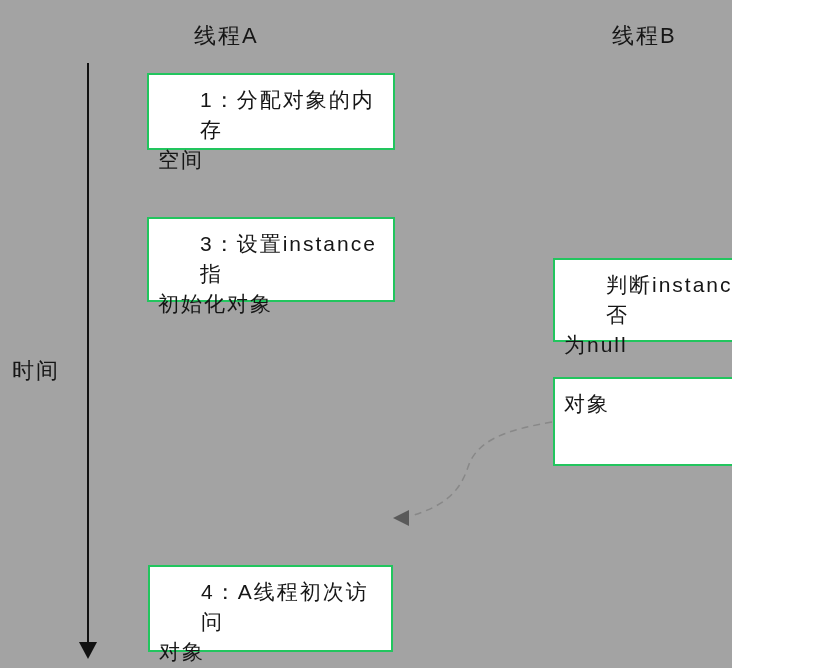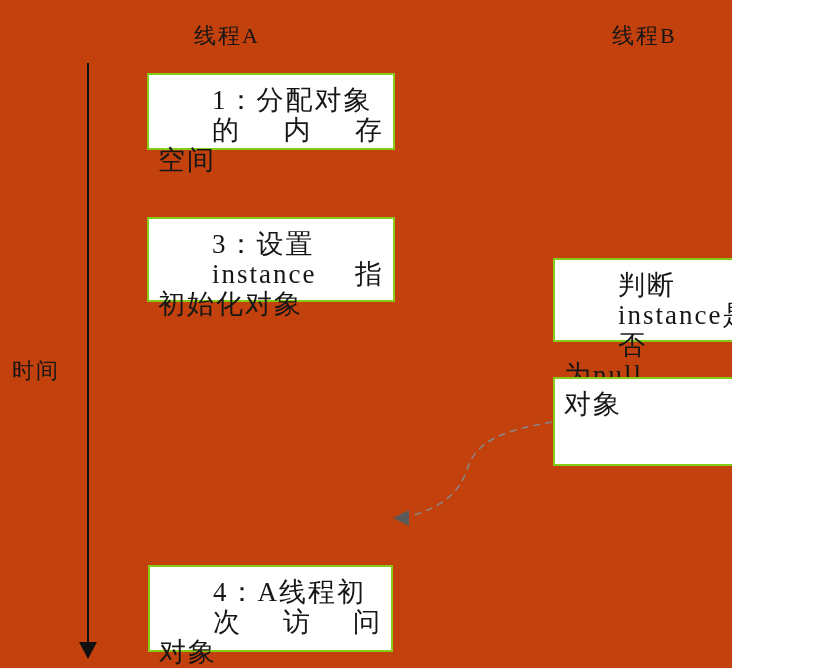--- a/index.html
+++ b/index.html
@@ -1,21 +1,21 @@
 <!DOCTYPE html>
 <html><head>
 <meta charset="utf-8">
 <style>
   html, body { margin: 0; padding: 0; background: #ffffff; }
   #canvas {
     position: relative;
     width: 732px;
     height: 668px;
-    background: #c2410c;
-    font-family: Liberation Serif, serif;
+    background: #a3a3a3;
+    font-family: Liberation Sans, sans-serif;
     color: #161616;
     overflow: hidden;
   }
   .hdr {
     position: absolute;
     font-size: 22px;
     letter-spacing: 2px;
     white-space: nowrap;
   }
   #thread-a-header { left: 194px; top: 21px; }
@@ -32,25 +32,25 @@
     position: absolute;
     left: 79px; top: 642px;
     width: 0; height: 0;
     border-left: 9px solid transparent;
     border-right: 9px solid transparent;
     border-top: 17px solid #111111;
   }
 
   .box {
     position: absolute;
-    border: 2px solid #84cc16;
+    border: 2px solid #22c55e;
     background: #ffffff;
     box-sizing: border-box;
     padding: 10px 9px 0 9px;
-    font-size: 27px;
+    font-size: 21px;
   }
   .box .line {
     line-height: 30px;
     letter-spacing: 2px;
     text-align: left;
   }
   .box .line.first {
     padding-left: 2em;
     text-align-last: justify;
   }

